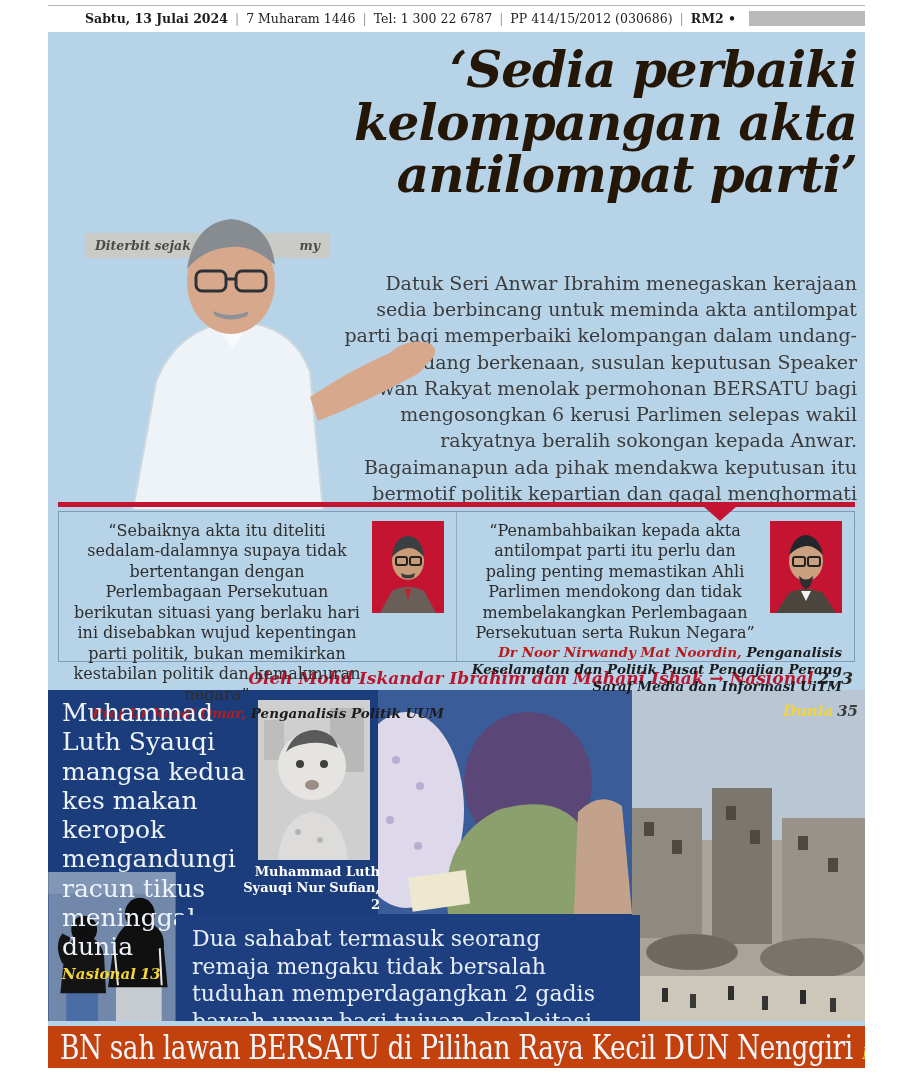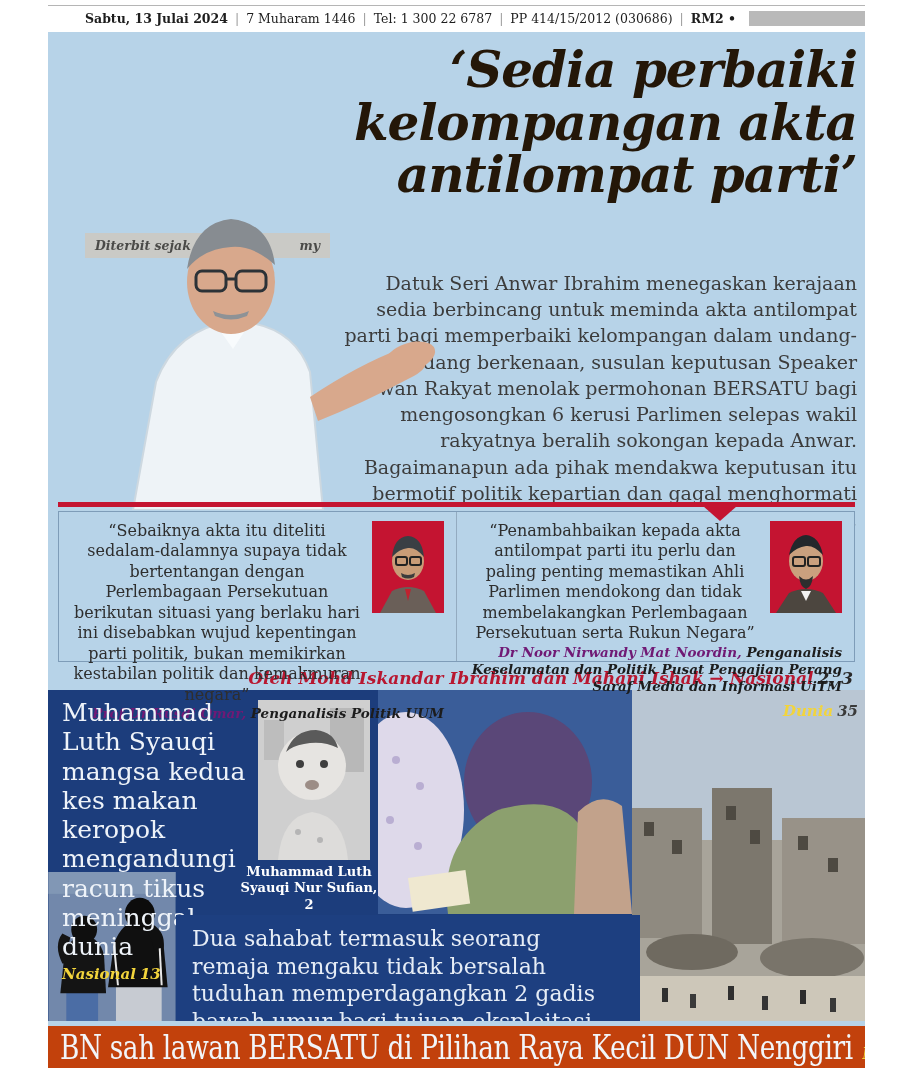--- a/index.html
+++ b/index.html
@@ -39,38 +39,38 @@
   .quote-notch { position:absolute; left:655px; top:474px; width:0; height:0; z-index:3;
                  border-left:17px solid transparent; border-right:17px solid transparent; border-top:15px solid #c41431; }
   .quote-panel { position:absolute; left:10px; right:10px; top:479px; height:151px; border:1px solid #7e9cb8;
                  display:flex; background:#b7d3e8; z-index:2; }
   .quote-card { flex:1; padding:9px 12px 7px; display:flex; flex-direction:column; }
   .quote-card.first { border-right:1px solid #93abc0; }
   .quote-body { display:flex; }
   .quote-text { flex:1; text-align:center; font-size:16px; line-height:1.28; color:#2e2e2e; padding-right:9px; }
   .quote-photo { width:72px; height:92px; flex:none; }
   .attribution { text-align:right; font-size:13.5px; font-weight:bold; font-style:italic; margin-top:auto; line-height:1.25; }
-  .attr-name { color:#701a75; }
+  .attr-name { color:#b91c1c; }
   .attr-role { color:#1c1c1c; }
 
   .byline { position:absolute; right:12px; top:636px; font-size:17px; font-weight:bold; font-style:italic; color:#b81730; }
   .byline .pages { color:#2a2a2a; margin-left:4px; }
 
   
   .bottom-section { position:absolute; left:0; top:690px; width:817px; height:331px; background:#1c3d7c; overflow:hidden; }
   .hl-light { color:#eef3f9; }
   .kicker { font-size:15px; font-weight:bold; font-style:italic; color:#f2d43c; margin-top:4px; }
   .kicker .k-page { margin-left:4px; }
   .kicker .page-dark { color:#3a3a3a; }
 
   .left-story { position:absolute; left:14px; top:8px; width:200px; z-index:3; }
   .left-story .hl { font-size:25px; line-height:1.17; }
   .suspects { position:absolute; left:0; top:182px; width:128px; height:149px; }
   .baby { position:absolute; left:210px; top:10px; width:112px; height:160px; }
-  .baby-caption { position:absolute; left:190px; top:174px; width:142px; text-align:center;
+  .baby-caption { position:absolute; left:190px; top:174px; width:142px; text-align:right;
                   font-size:13px; font-weight:bold; color:#ffffff; line-height:1.25; z-index:3; }
   .hug { position:absolute; left:330px; top:0; width:254px; height:224px; }
   .gaza { position:absolute; left:584px; top:0; width:233px; height:331px; }
   .right-story { position:absolute; left:580px; top:8px; width:230px; text-align:right; z-index:3; }
   .right-story .hl { font-size:23px; line-height:1.2; color:#25313b; }
   .mid-story { position:absolute; left:128px; top:225px; width:464px; height:106px; background:#1d3f80; z-index:4;
                padding:10px 16px; }
   .mid-story .hl { font-size:22px; line-height:1.26; color:#e6edf6; }
 
   .gap-line { position:absolute; left:0; top:1021px; width:817px; height:5px; background:#b7d3e8; }

